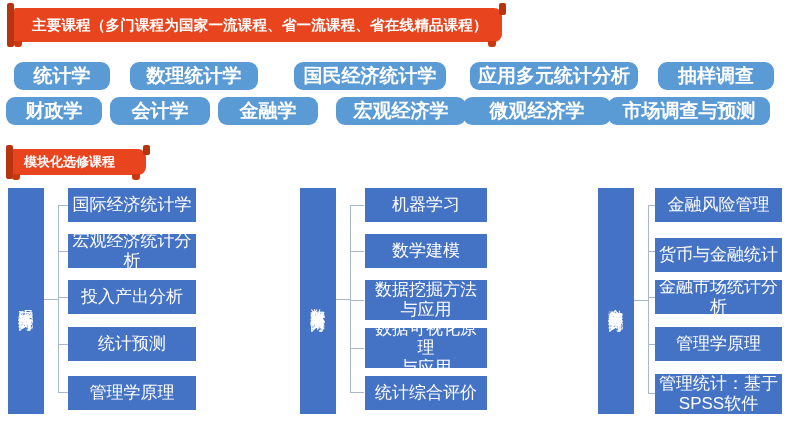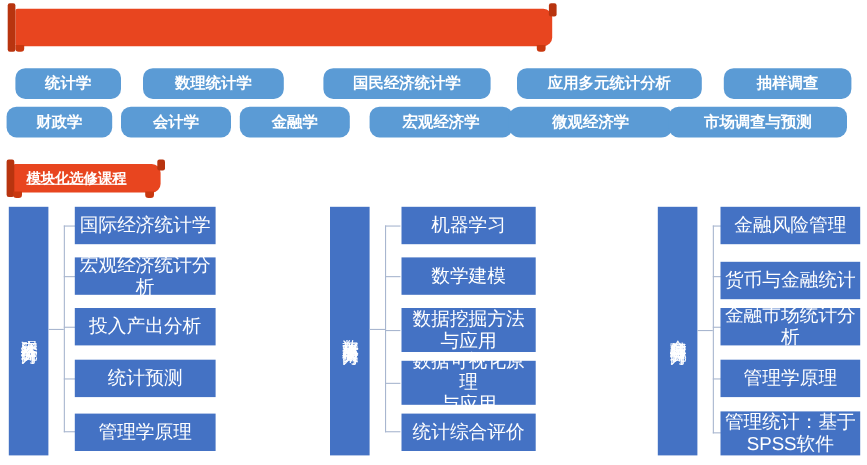--- a/index.html
+++ b/index.html
@@ -35,21 +35,20 @@
     font-size: 14.5px;
     letter-spacing: 0.2px;
   }
   .ribbon-sub {
     left: 12px;
     top: 149px;
     width: 134px;
     height: 26px;
     padding-left: 12px;
     font-size: 13px;
-    text-decoration: underline;
   }
   
   .ribbon-curl-l, .ribbon-curl-r {
     position: absolute;
     background: #b8340f;
     width: 7px;
     border-radius: 2px;
   }
   .ribbon-main .ribbon-curl-l { left: -7px;  top: -5px; height: 44px; }
   .ribbon-main .ribbon-curl-r { right: -4px; top: -5px; height: 12px; }
@@ -67,21 +66,21 @@
   .ribbon-main .ribbon-shadow-r { right: 6px; }
   .ribbon-sub  .ribbon-shadow-l { left: 0px; }
   .ribbon-sub  .ribbon-shadow-r { right: 6px; }
 
   
   .pill {
     position: absolute;
     background: #5b9bd5;
     color: #ffffff;
     font-weight: bold;
-    font-size: 14px;
+    font-size: 19px;
     border-radius: 9px;
     display: flex;
     align-items: center;
     justify-content: center;
     height: 28px;
     box-sizing: border-box;
     white-space: nowrap;
   }
 
   
@@ -137,20 +136,21 @@
   }
 </style>
 </head>
 <body>
 
 <div class="ribbon ribbon-main">
   <span class="ribbon-curl-l"></span>
   <span class="ribbon-curl-r"></span>
   <span class="ribbon-shadow-l"></span>
   <span class="ribbon-shadow-r"></span>
+  <span>主要课程（多门课程为国家一流课程、省一流课程、省在线精品课程）</span>
 </div>
 
 <div id="core-row-1">
     <div class="pill" style="left: 14px; top: 62px; width: 96px;">
       <span>统计学</span>
     </div>
     <div class="pill" style="left: 130px; top: 62px; width: 128px;">
       <span>数理统计学</span>
     </div>
     <div class="pill" style="left: 294px; top: 62px; width: 152px;">

